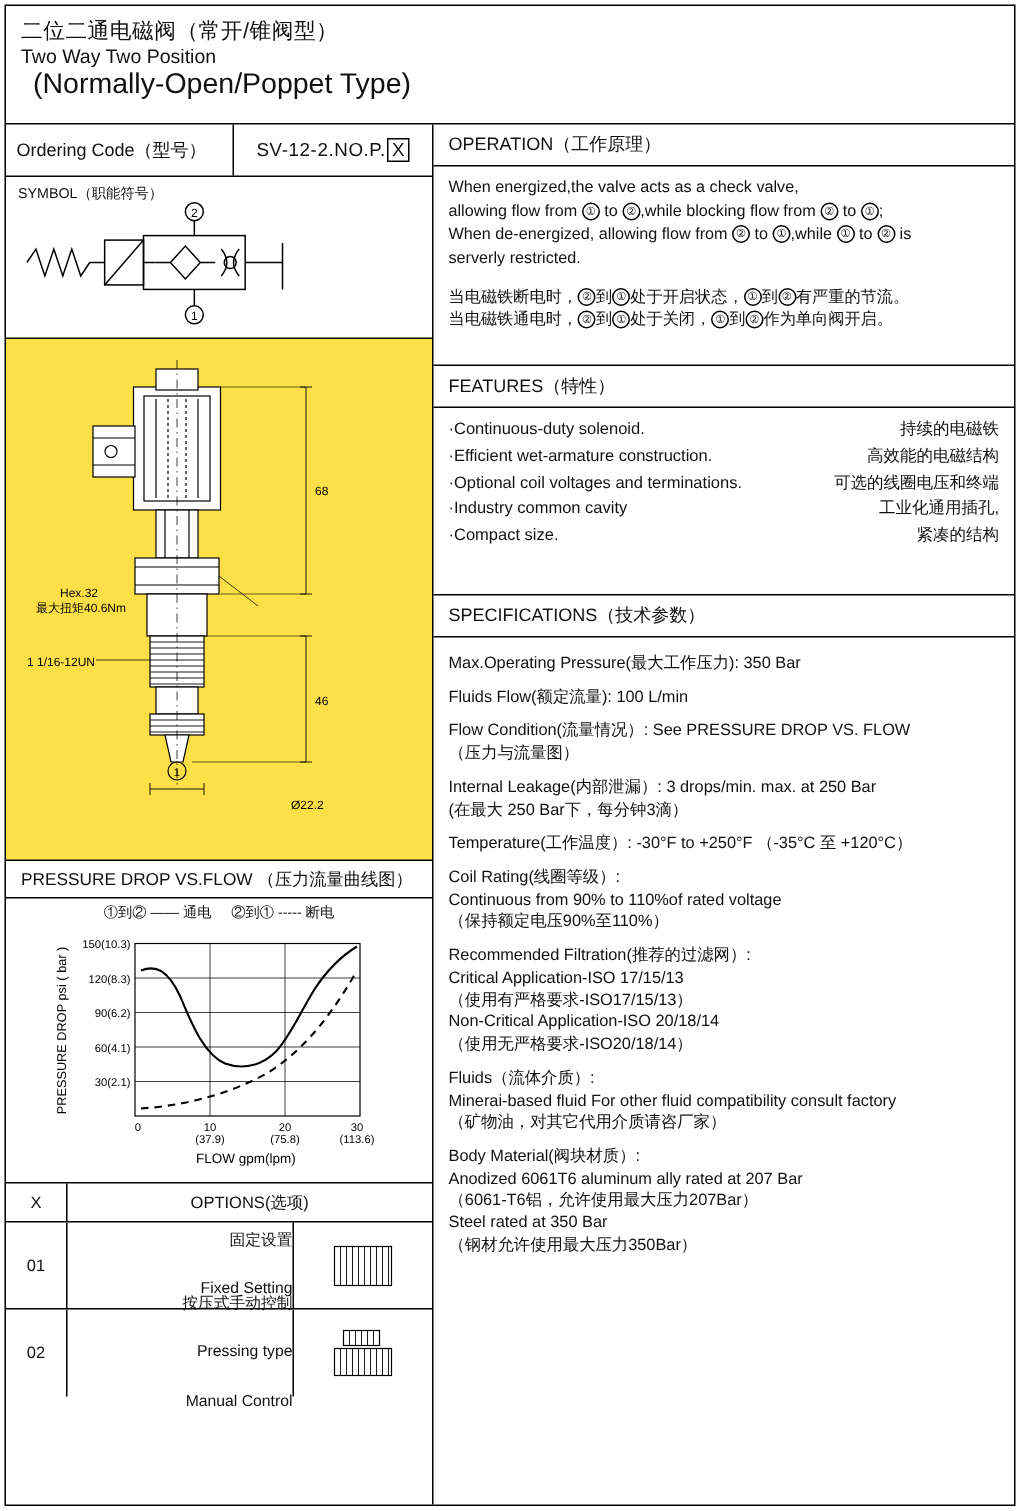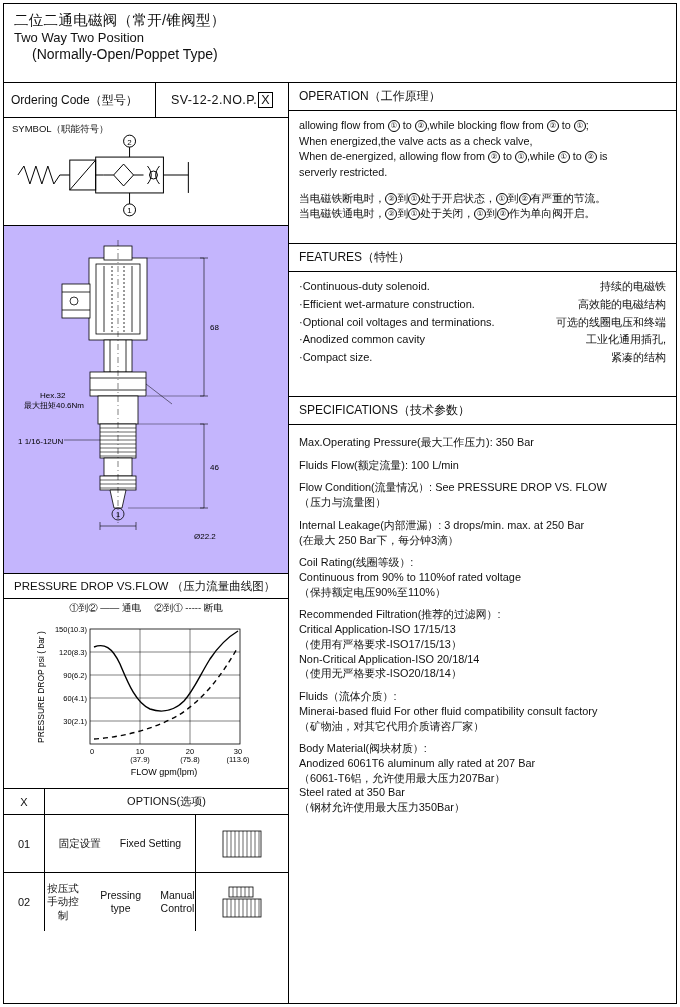--- a/index.html
+++ b/index.html
@@ -18,21 +18,21 @@
     box-sizing:border-box;
   }
   
   .title-block{
     position:absolute;left:0;top:0;width:100%;height:79px;
     border-bottom:1.5px solid #000;box-sizing:border-box;
     padding:5px 8px;
   }
   .title-cn{font-size:14.5px;letter-spacing:.3px;margin:2px 0 1px 2px;}
   .title-en1{font-size:13px;margin-left:2px;line-height:1.15;}
-  .title-en2{font-size:14px;margin-left:20px;line-height:1.15;}
+  .title-en2{font-size:19px;margin-left:10px;line-height:1.15;}
 
   
   .left-col{
     position:absolute;left:0;top:79px;width:285px;bottom:0;
     border-right:1.5px solid #000;box-sizing:border-box;
   }
   .right-col{
     position:absolute;left:285px;top:79px;right:0;bottom:0;
   }
 
@@ -58,21 +58,21 @@
   .symbol-box{
     height:108px;border-bottom:1.5px solid #000;box-sizing:border-box;
     position:relative;
   }
   .symbol-title{position:absolute;left:8px;top:5px;font-size:9.5px;}
   .symbol-svg{position:absolute;left:0;top:14px;width:100%;}
 
   
   .drawing-box{
     height:348px;border-bottom:1.5px solid #000;box-sizing:border-box;
-    position:relative;background:#c4b5fd;
+    position:relative;background:#fde047;
   }
 
   
   .pd-title{
     height:25px;border-bottom:1px solid #000;box-sizing:border-box;
     display:flex;align-items:center;padding-left:10px;font-size:11.5px;
   }
   .pd-chart{
     height:190px;border-bottom:1.5px solid #000;box-sizing:border-box;
     position:relative;
@@ -85,21 +85,21 @@
   .opt-head{
     height:26px;border-bottom:1px solid #000;box-sizing:border-box;display:flex;
   }
   .opt-head .c1{width:40px;border-right:1px solid #000;display:flex;align-items:center;justify-content:center;font-size:11px;}
   .opt-head .c2{flex:1;display:flex;align-items:center;justify-content:center;font-size:11px;}
   .opt-row{
     height:58px;border-bottom:1px solid #000;box-sizing:border-box;display:flex;
   }
   .opt-row:last-child{border-bottom:none;}
   .opt-row .c1{width:40px;border-right:1px solid #000;display:flex;align-items:center;justify-content:center;font-size:11px;}
-  .opt-row .c2{width:150px;border-right:1px solid #000;display:flex;flex-direction:row;align-items:center;justify-content:center;font-size:10.5px;line-height:1.25;text-align:center;gap:19px;}
+  .opt-row .c2{width:150px;border-right:1px solid #000;display:flex;flex-direction:column;align-items:flex-end;justify-content:center;font-size:10.5px;line-height:1.25;text-align:center;gap:19px;}
   .opt-row .c3{flex:1;display:flex;align-items:center;justify-content:center;}
 
   
   .sec-head{
     height:28px;border-bottom:1px solid #000;box-sizing:border-box;
     display:flex;align-items:center;padding-left:10px;font-size:12px;
   }
   .op-body{
     border-bottom:1.5px solid #000;box-sizing:border-box;
     padding:7px 10px 8px 10px;font-size:10.8px;line-height:1.45;
@@ -374,24 +374,24 @@
           </g>
         </svg>
       </div>
     </div>
   </div>
 
   <div class="right-col">
 
     <div class="sec-head">OPERATION（工作原理）</div>
     <div class="op-body">
+      <div>When energized,the valve acts as a check valve,</div>
       <div>
         <span>allowing flow from </span><span class="circ">①</span><span> to </span><span class="circ">②</span><span>,while blocking flow from </span><span class="circ">②</span><span> to </span><span class="circ">①</span><span>;</span>
       </div>
-      <div>When energized,the valve acts as a check valve,</div>
       <div>
         <span>When de-energized, allowing flow from </span><span class="circ">②</span><span> to </span><span class="circ">①</span><span>,while </span><span class="circ">①</span><span> to </span><span class="circ">②</span><span> is</span>
       </div>
       <div>serverly restricted.</div>
       <div class="cn">
         <span>当电磁铁断电时，</span><span class="circ">②</span><span>到</span><span class="circ">①</span><span>处于开启状态，</span><span class="circ">①</span><span>到</span><span class="circ">②</span><span>有严重的节流。</span>
       </div>
       <div>
         <span>当电磁铁通电时，</span><span class="circ">②</span><span>到</span><span class="circ">①</span><span>处于关闭，</span><span class="circ">①</span><span>到</span><span class="circ">②</span><span>作为单向阀开启。</span>
       </div>
@@ -405,21 +405,21 @@
       </div>
       <div class="feat-line">
         <span class="en">·Efficient wet-armature construction.</span>
         <span class="cn">高效能的电磁结构</span>
       </div>
       <div class="feat-line">
         <span class="en">·Optional coil voltages and terminations.</span>
         <span class="cn">可选的线圈电压和终端</span>
       </div>
       <div class="feat-line">
-        <span class="en">·Anodized common cavity</span>
+        <span class="en">·Industry common cavity</span>
         <span class="cn">工业化通用插孔,</span>
       </div>
       <div class="feat-line">
         <span class="en">·Compact size.</span>
         <span class="cn">紧凑的结构</span>
       </div>
     </div>
 
     <div class="sec-head">SPECIFICATIONS（技术参数）</div>
     <div class="spec-body">
@@ -429,20 +429,23 @@
       <div class="spec-item">
         <div>Fluids Flow(额定流量): 100 L/min</div>
       </div>
       <div class="spec-item">
         <div>Flow Condition(流量情况）: See PRESSURE DROP VS. FLOW</div>
         <div>（压力与流量图）</div>
       </div>
       <div class="spec-item">
         <div>Internal Leakage(内部泄漏）: 3 drops/min. max. at 250 Bar</div>
         <div>(在最大 250 Bar下，每分钟3滴）</div>
+      </div>
+      <div class="spec-item">
+        <div>Temperature(工作温度）: -30°F to +250°F （-35°C 至 +120°C）</div>
       </div>
       <div class="spec-item">
         <div>Coil Rating(线圈等级）:</div>
         <div>Continuous from 90% to 110%of rated voltage</div>
         <div>（保持额定电压90%至110%）</div>
       </div>
       <div class="spec-item">
         <div>Recommended Filtration(推荐的过滤网）:</div>
         <div>Critical Application-ISO 17/15/13</div>
         <div>（使用有严格要求-ISO17/15/13）</div>

